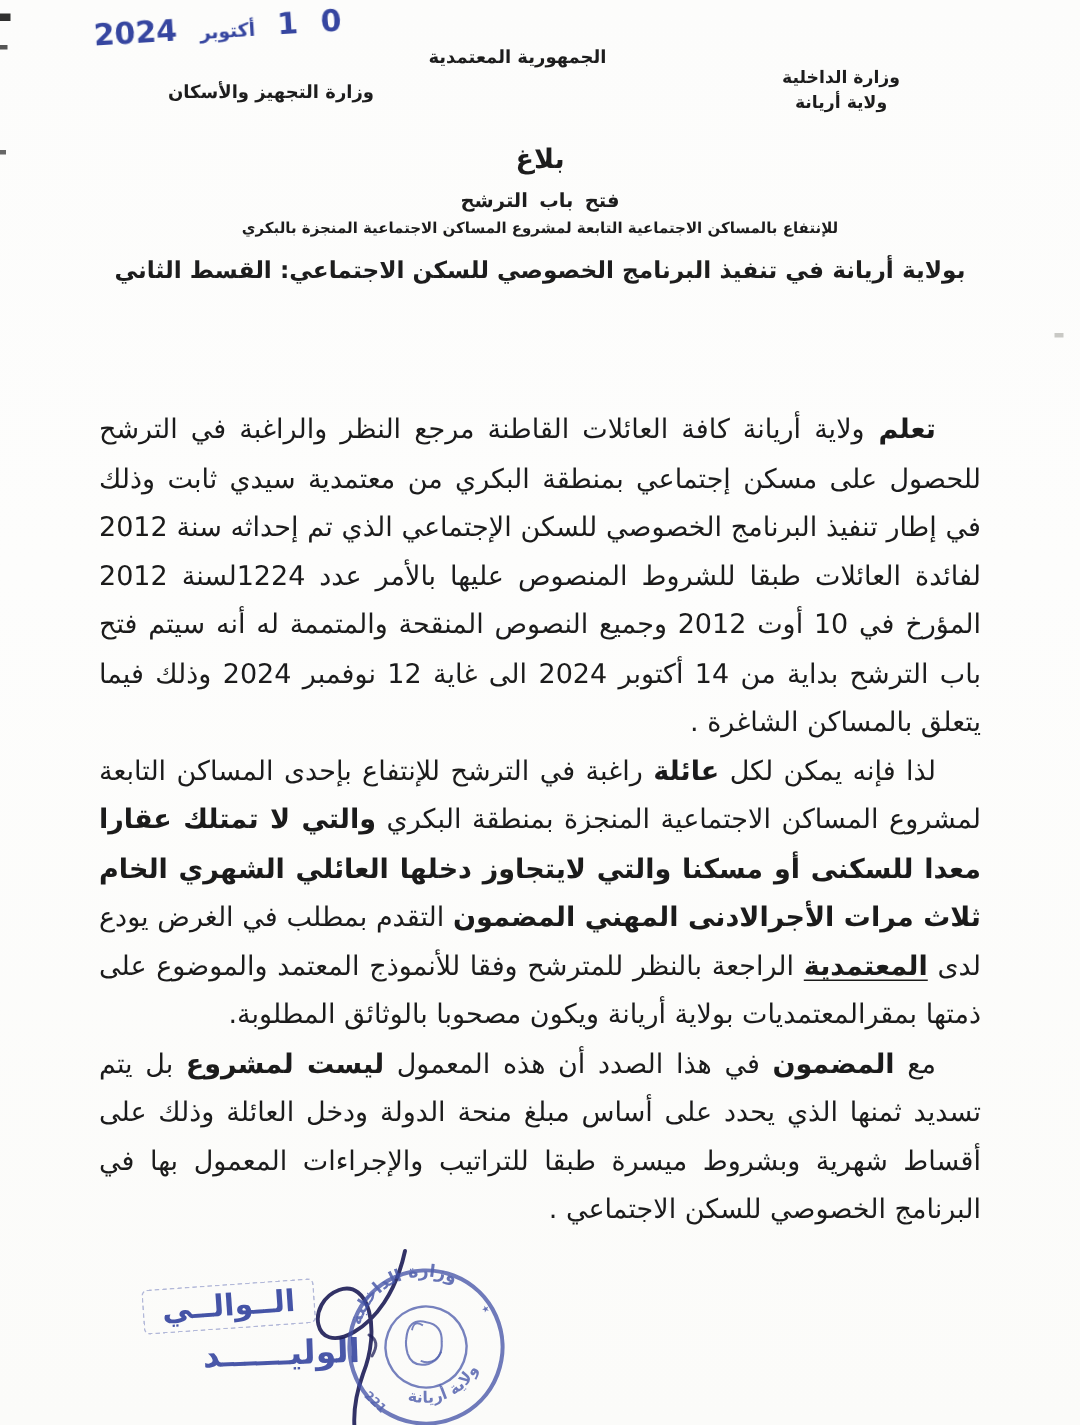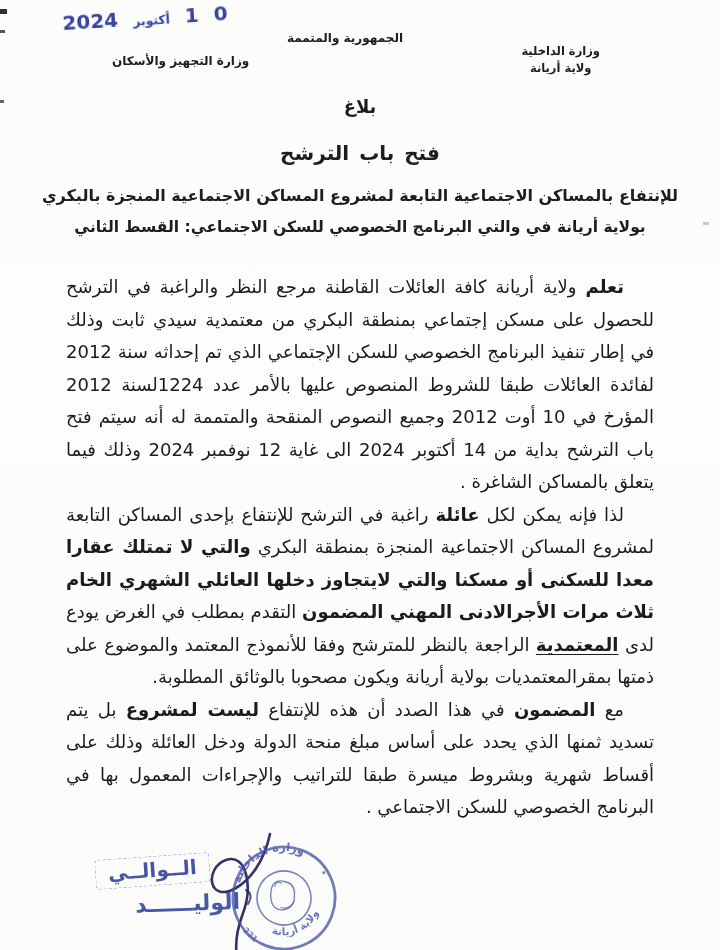--- a/index.html
+++ b/index.html
@@ -29,23 +29,23 @@
   .date-stamp .month{font-size:12.5px;font-weight:bold;letter-spacing:0;}
   
   .hdr-center{position:absolute;top:31px;left:0;right:30px;text-align:center;
     font-size:12px;font-weight:bold;}
   .hdr-right{position:absolute;top:43px;right:120px;text-align:center;
     font-size:11.5px;font-weight:bold;line-height:17px;}
   .hdr-left{position:absolute;top:54px;left:112px;text-align:right;
     font-size:12px;font-weight:bold;}
   
   .title-block{position:absolute;top:96px;left:0;width:720px;text-align:center;font-weight:bold;}
-  .title-l1{font-size:18px;margin-bottom:24px;}
-  .title-l2{font-size:20px;margin-bottom:21px;word-spacing:3px;}
-  .title-l3{font-size:16px;margin-bottom:13px;}
+  .title-l1{font-size:18px;margin-bottom:10px;}
+  .title-l2{font-size:13px;margin-bottom:5px;word-spacing:3px;}
+  .title-l3{font-size:10px;margin-bottom:13px;}
   .title-l4{font-size:15.5px;}
   
   .body-text{
     position:absolute;top:271px;right:66px;width:588px;
     font-size:18px;line-height:32.5px;text-align:justify;
     color:#1b1b1b;
   }
   .para{margin:0;text-indent:30px;}
   .para span.b{font-weight:bold;}
   .para span.u{text-decoration:underline;text-underline-offset:3px;}
@@ -83,38 +83,38 @@
   <div class="art a2"></div>
   <div class="art a3"></div>
   <div class="art a4"></div>
 
   <div class="date-stamp">
     <span>0 1</span>
     <span class="month">أكتوبر</span>
     <span>2024</span>
   </div>
 
-  <div class="hdr-center rtl">الجمهورية والمتممة</div>
+  <div class="hdr-center rtl">الجمهورية المعتمدية</div>
   <div class="hdr-right rtl">
     <div>وزارة الداخلية</div>
     <div>ولاية أريانة</div>
   </div>
   <div class="hdr-left rtl">وزارة التجهيز والأسكان</div>
 
   <div class="title-block rtl">
     <div class="title-l1">بلاغ</div>
     <div class="title-l2">فتح باب  الترشح</div>
     <div class="title-l3">للإنتفاع بالمساكن الاجتماعية التابعة لمشروع المساكن الاجتماعية المنجزة بالبكري</div>
-    <div class="title-l4">بولاية أريانة في والتي البرنامج الخصوصي للسكن الاجتماعي: القسط الثاني</div>
+    <div class="title-l4">بولاية أريانة في تنفيذ البرنامج الخصوصي للسكن الاجتماعي: القسط الثاني</div>
   </div>
 
   <div class="body-text rtl">
     <p class="para"><span class="b">تعلم </span><span>ولاية أريانة كافة العائلات القاطنة مرجع النظر والراغبة في الترشح للحصول  على مسكن إجتماعي بمنطقة البكري من معتمدية سيدي ثابت وذلك في إطار تنفيذ البرنامج الخصوصي للسكن الإجتماعي الذي تم إحداثه سنة 2012 لفائدة العائلات طبقا للشروط المنصوص عليها بالأمر عدد 1224لسنة 2012 المؤرخ في 10 أوت 2012 وجميع النصوص المنقحة والمتممة له أنه سيتم فتح باب الترشح بداية من 14 أكتوبر 2024 الى غاية 12 نوفمبر 2024 وذلك فيما يتعلق بالمساكن الشاغرة .</span></p>
     <p class="para"><span>لذا فإنه يمكن لكل </span><span class="b">عائلة</span><span> راغبة في الترشح للإنتفاع بإحدى المساكن التابعة  لمشروع المساكن الاجتماعية المنجزة بمنطقة البكري </span><span class="b">والتي لا تمتلك عقارا معدا للسكنى  أو مسكنا والتي لايتجاوز دخلها العائلي الشهري الخام ثلاث مرات الأجرالادنى المهني المضمون</span><span> التقدم بمطلب في الغرض يودع لدى </span><span class="b u">المعتمدية</span><span> الراجعة بالنظر للمترشح وفقا  للأنموذج المعتمد والموضوع على ذمتها بمقرالمعتمديات بولاية أريانة ويكون مصحوبا بالوثائق المطلوبة.</span></p>
-    <p class="para"><span>مع </span><span class="b">المضمون</span><span>  في هذا الصدد أن هذه للإنتفاع </span><span class="b">ليست لمشروع</span><span> بل يتم تسديد ثمنها الذي يحدد   على أساس مبلغ منحة الدولة ودخل العائلة وذلك على أقساط شهرية وبشروط ميسرة  طبقا للتراتيب والإجراءات المعمول بها في البرنامج الخصوصي للسكن الاجتماعي .</span></p>
+    <p class="para"><span>مع </span><span class="b">المضمون</span><span>  في هذا الصدد أن هذه المعمول </span><span class="b">ليست لمشروع</span><span> بل يتم تسديد ثمنها الذي يحدد   على أساس مبلغ منحة الدولة ودخل العائلة وذلك على أقساط شهرية وبشروط ميسرة  طبقا للتراتيب والإجراءات المعمول بها في البرنامج الخصوصي للسكن الاجتماعي .</span></p>
   </div>
 
   <div class="footer">
 
     <div class="sig-title rtl">الــوالــي</div>
     <div class="sig-name">الوليــــــد</div>
 
     <svg class="signature-svg" width="120" height="135" viewBox="0 0 120 135">
       <path d="M 82,6 C 76,34 62,52 48,60 C 20,76 16,40 38,32 C 58,25 66,58 54,88 C 49,102 46,118 50,134" fill="none" stroke="var(--sig-ink)" stroke-width="2.6" opacity="0.9" stroke-linecap="round"></path>
       <path d="M 58,62 q 8,4 2,14" fill="none" stroke="var(--sig-ink)" stroke-width="2" opacity="0.75" stroke-linecap="round"></path>

